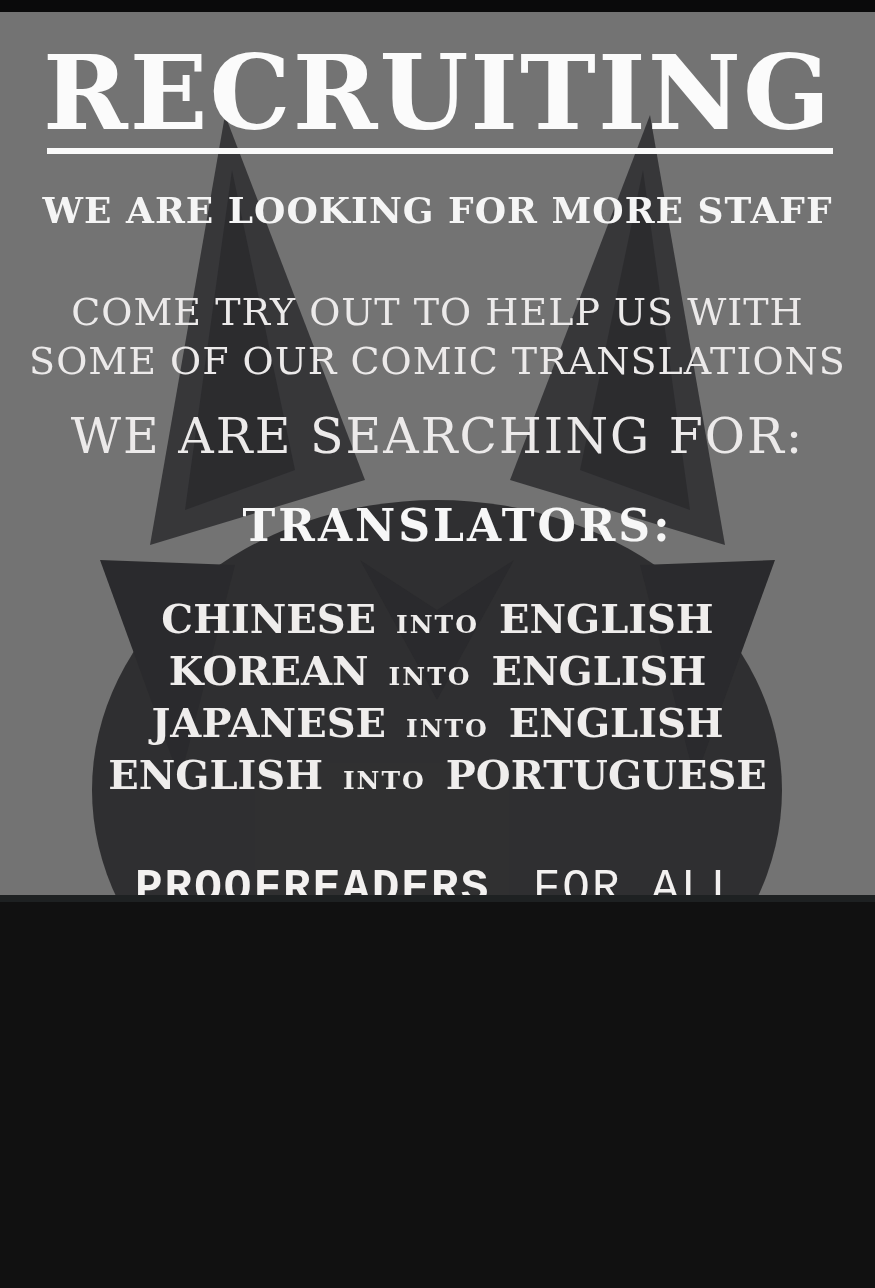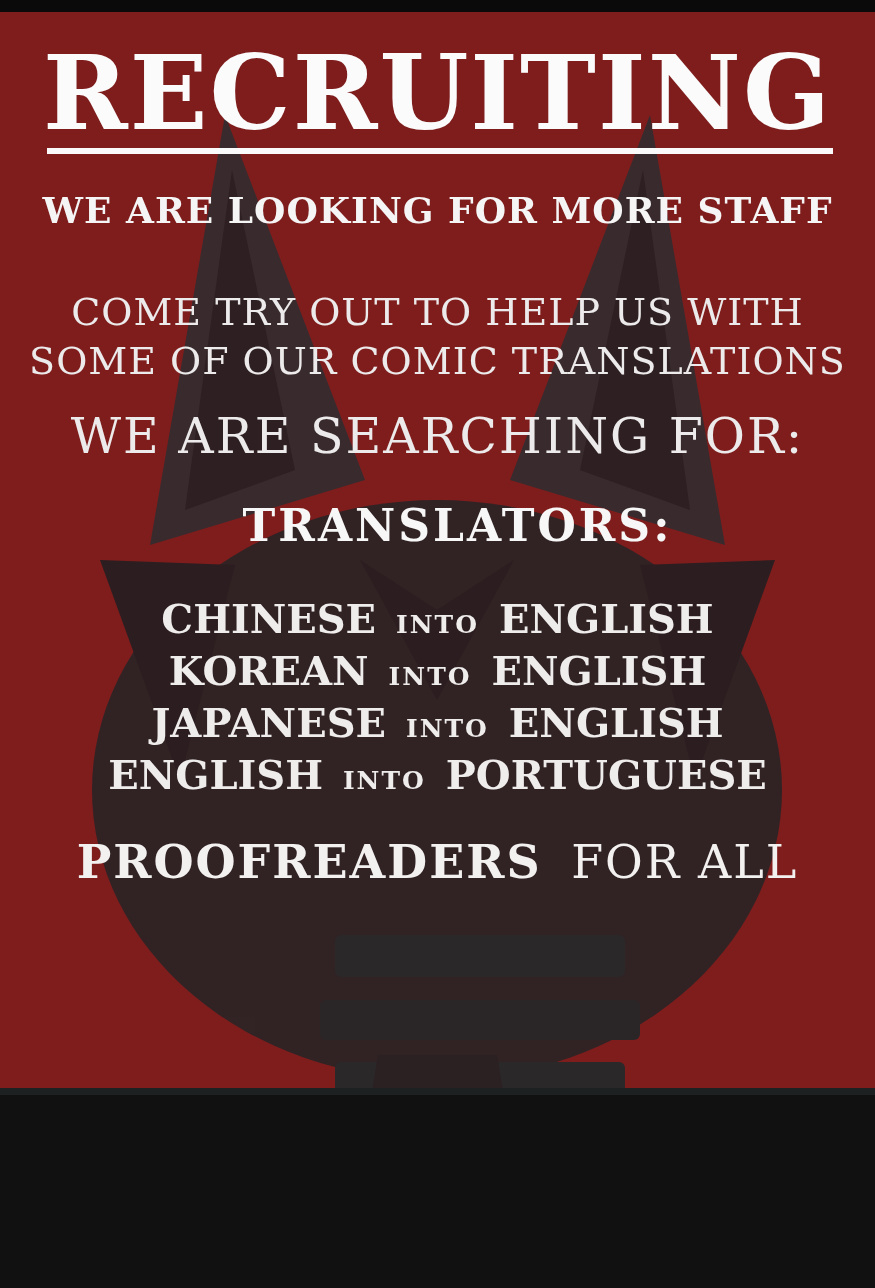--- a/index.html
+++ b/index.html
@@ -1,21 +1,21 @@
 <!DOCTYPE html>
 <html><head>
 <meta charset="utf-8">
 <style>
   html, body { margin: 0; padding: 0; background: #111; }
   .poster {
     position: relative;
     width: 875px;
-    height: 1095px;
+    height: 902px;
     margin: 0 auto;
-    background: #7f1d1d;
+    background: #737373;
     overflow: hidden;
     font-family: "DejaVu Serif", "Liberation Serif", serif;
     color: #f2f2f2;
   }
   .watermark {
     position: absolute;
     inset: 0;
     z-index: 0;
     pointer-events: none;
   }
@@ -79,26 +79,27 @@
     line-height: 46px;
     font-weight: bold;
     color: #efedec;
   }
   .languages .connector {
     font-size: 25px;
     letter-spacing: 2px;
     padding: 0 6px;
   }
   .proofreaders {
-    top: 836px;
+    top: 863px;
     font-size: 46px;
     line-height: 53px;
     font-weight: normal;
     letter-spacing: 2px;
     color: #f3f1f0;
+    font-family: Liberation Mono, monospace;
   }
   .proofreaders .bold { font-weight: bold; }
   .proofreaders .rest { margin-left: 0.28em; }
   .cleaners {
     top: 990px;
     font-size: 47px;
     line-height: 1.1;
     font-weight: bold;
     letter-spacing: 2px;
     color: #f5f4f3;

